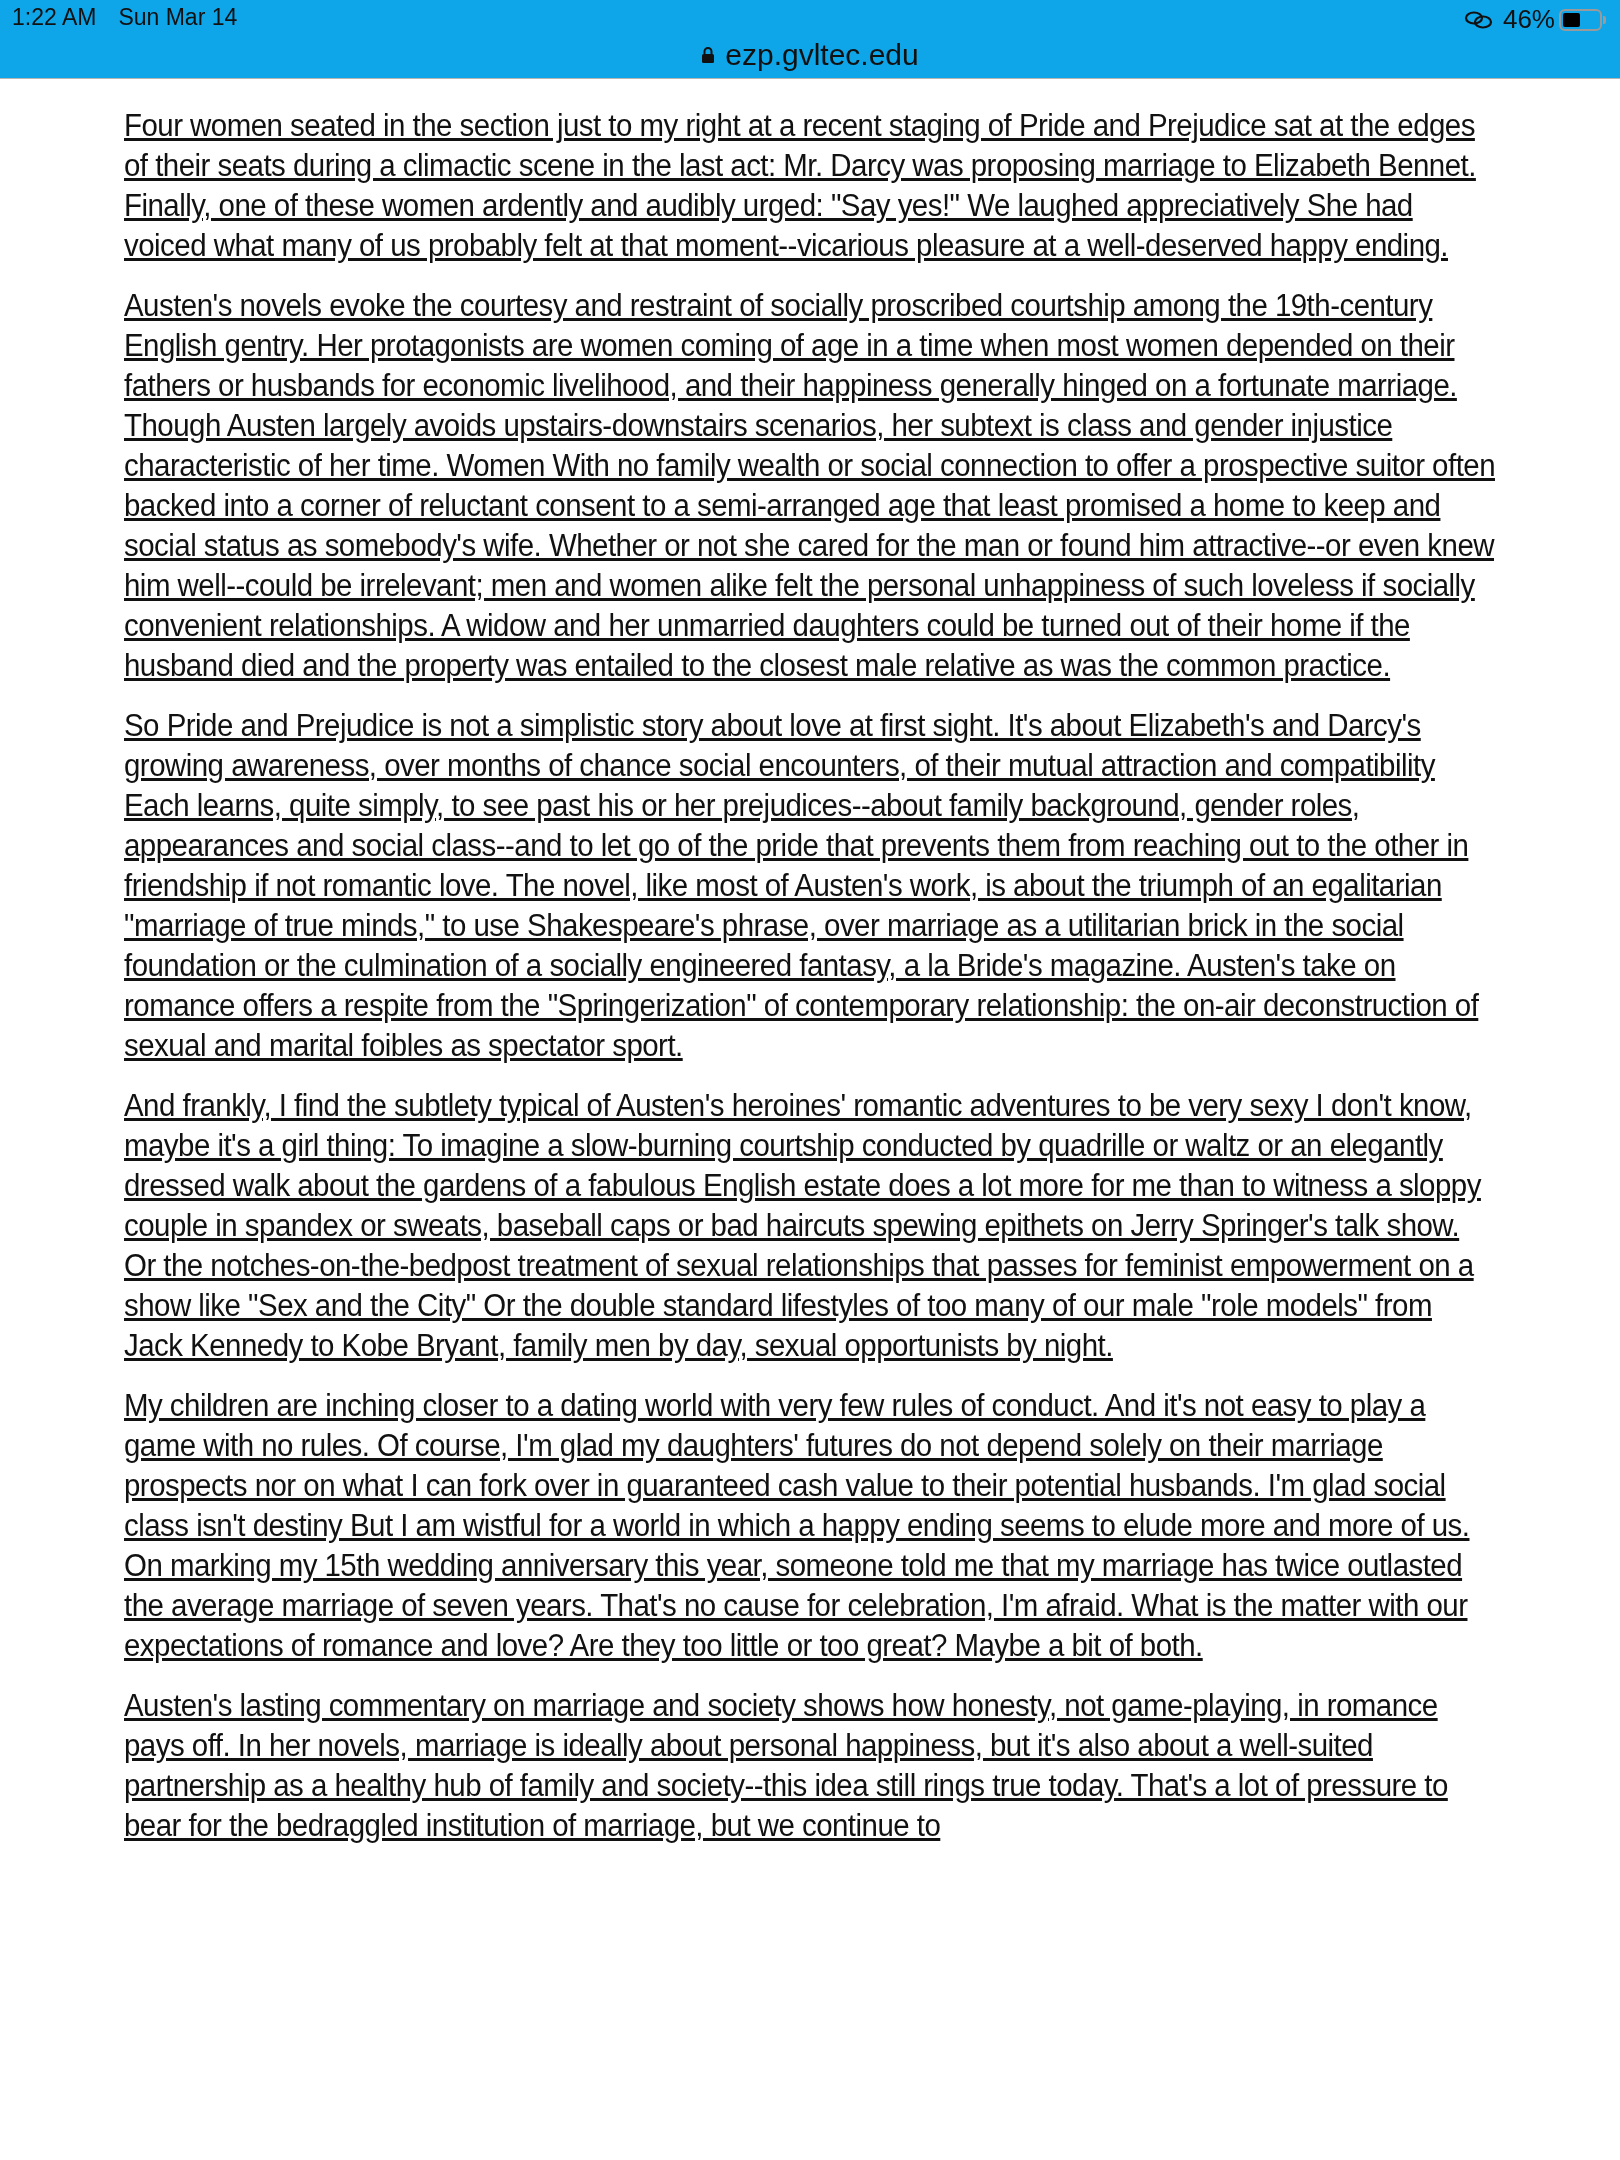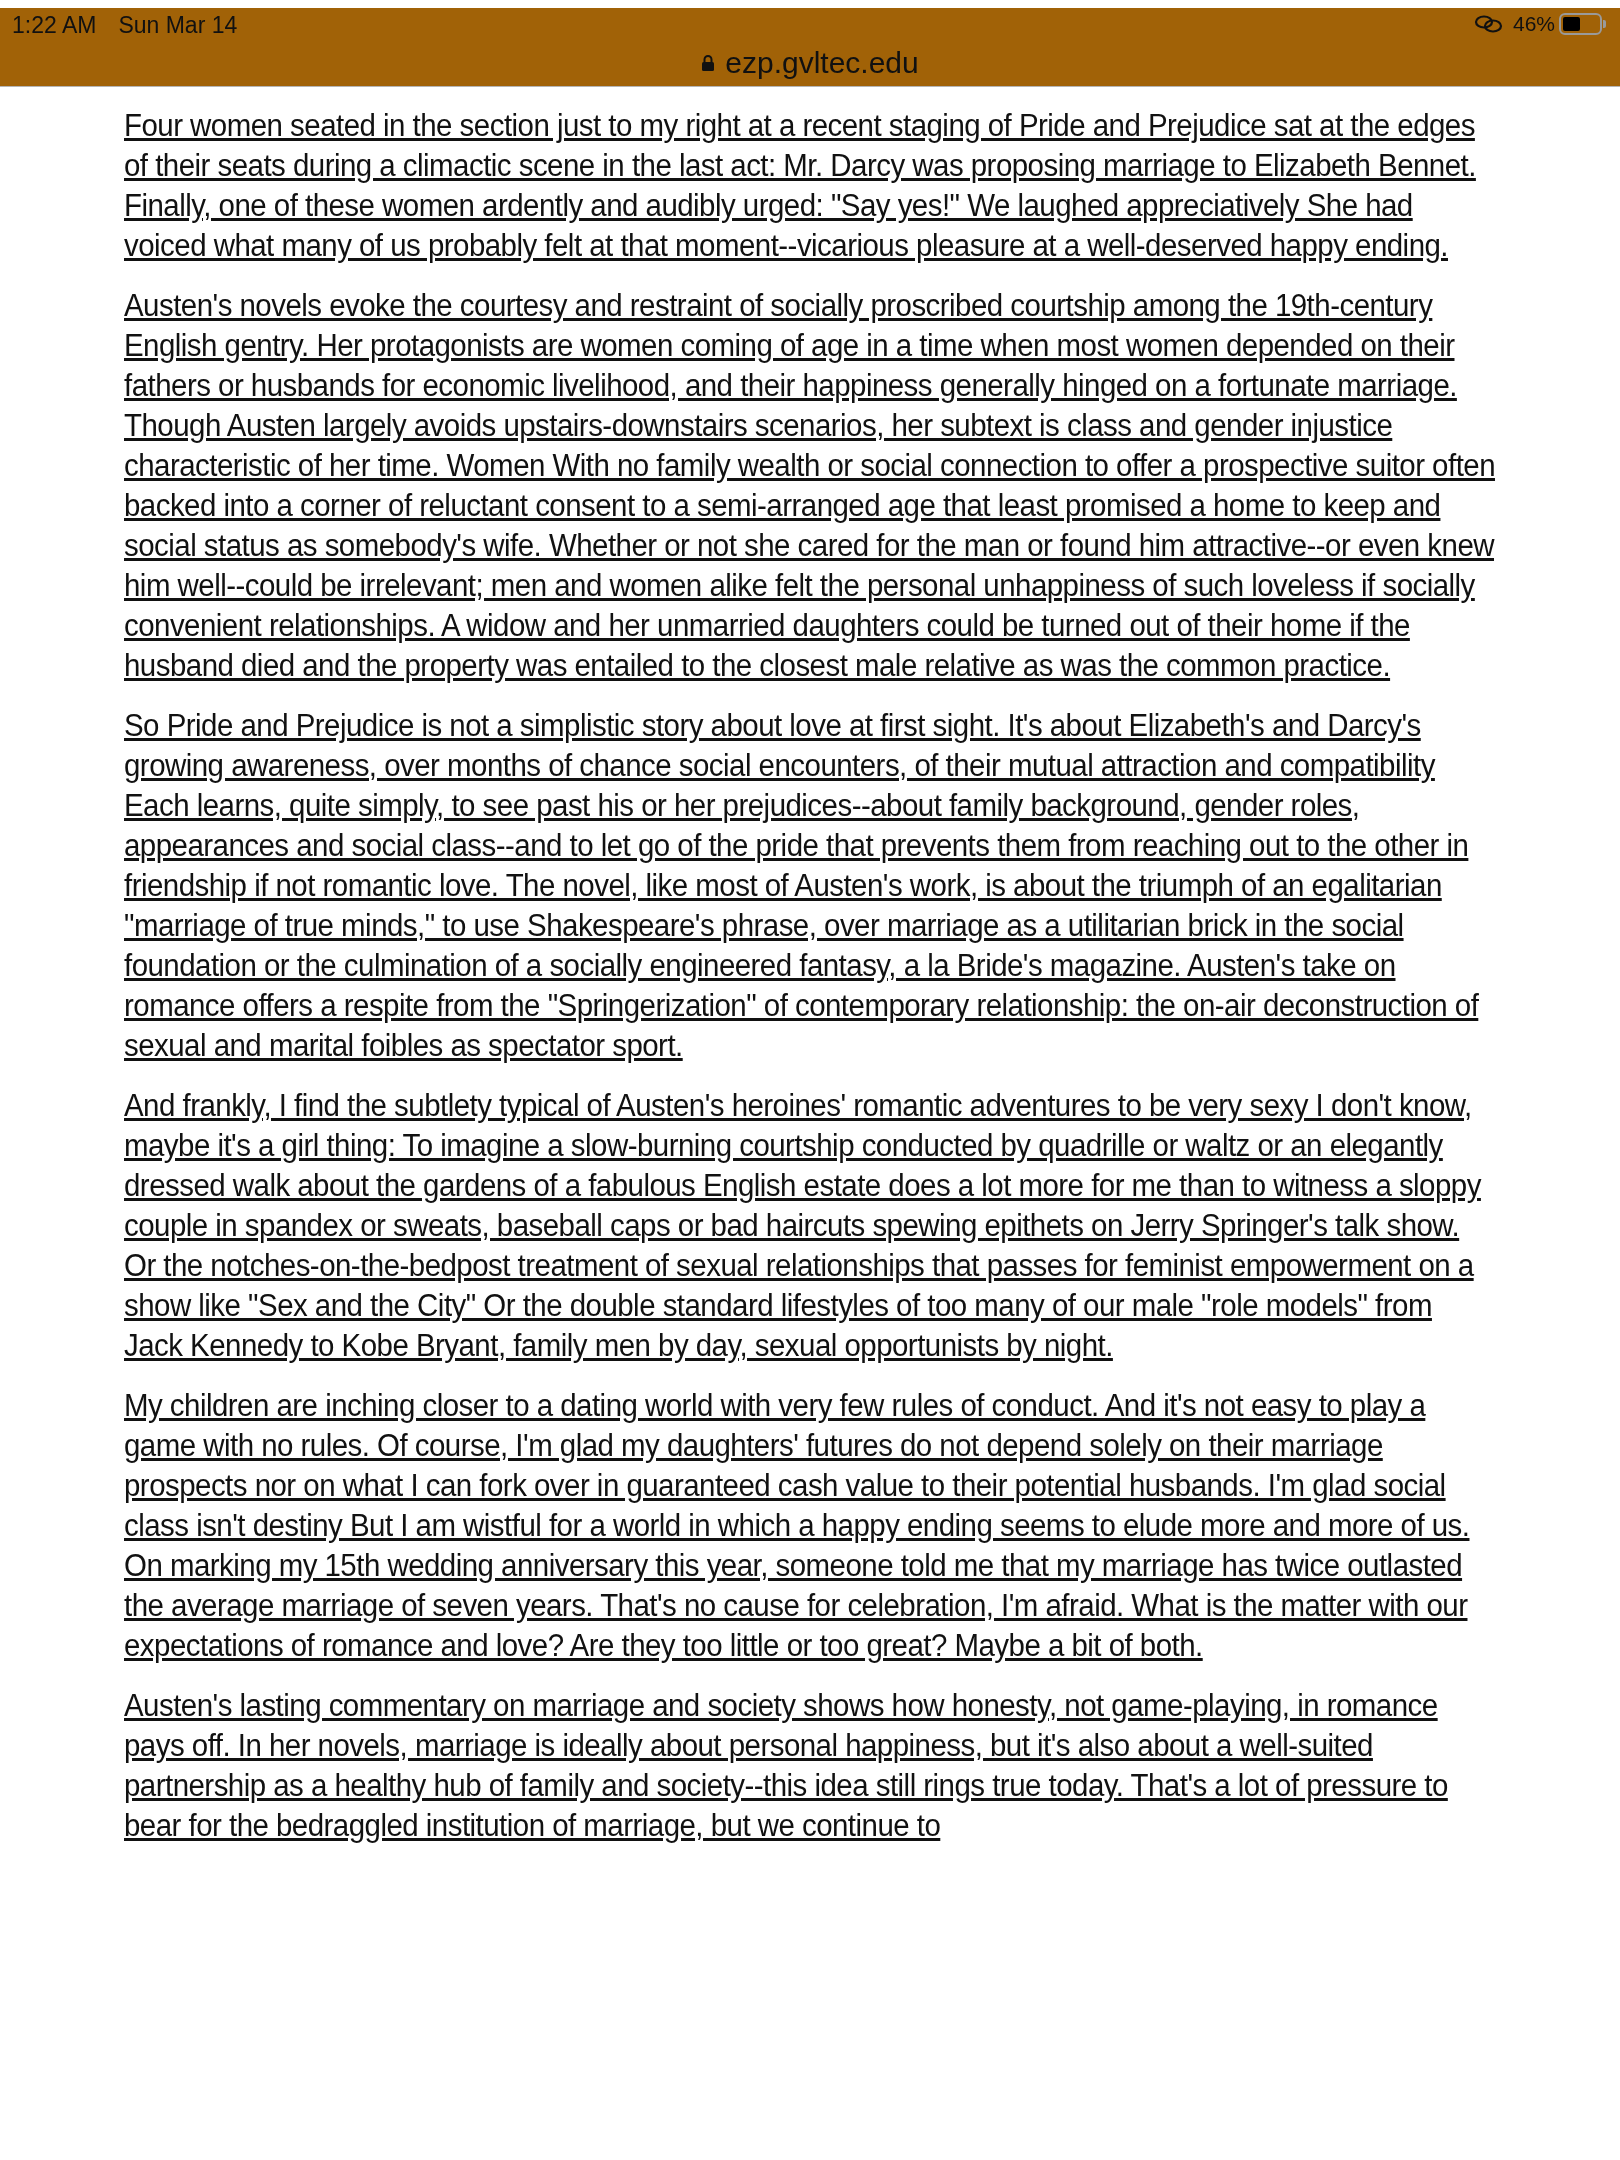--- a/index.html
+++ b/index.html
@@ -7,42 +7,42 @@
       padding: 0;
       width: 1620px;
       height: 2160px;
       overflow: hidden;
       background: #ffffff;
       font-family: "Liberation Sans", sans-serif;
       color: #111111;
     }
     .top-chrome {
       position: absolute;
-      left: 0; top: 8px;
+      left: 0; top: 0;
       width: 1620px;
       height: 78px;
-      background: #a16207;
+      background: #0ea5e9;
       border-bottom: 1px solid #b5b5b5;
     }
     .status-left {
       position: absolute;
       left: 12px;
       top: 4px;
       font-size: 23px;
       color: #111;
       white-space: nowrap;
     }
     .status-left .date { margin-left: 22px; }
     .status-right {
       position: absolute;
       right: 14px;
       top: 4px;
       display: flex;
       align-items: center;
-      font-size: 21px;
+      font-size: 26px;
       color: #111;
     }
     .link-icon {
       width: 32px;
       height: 20px;
       margin-right: 8px;
     }
     .battery {
       position: relative;
       width: 43px;

